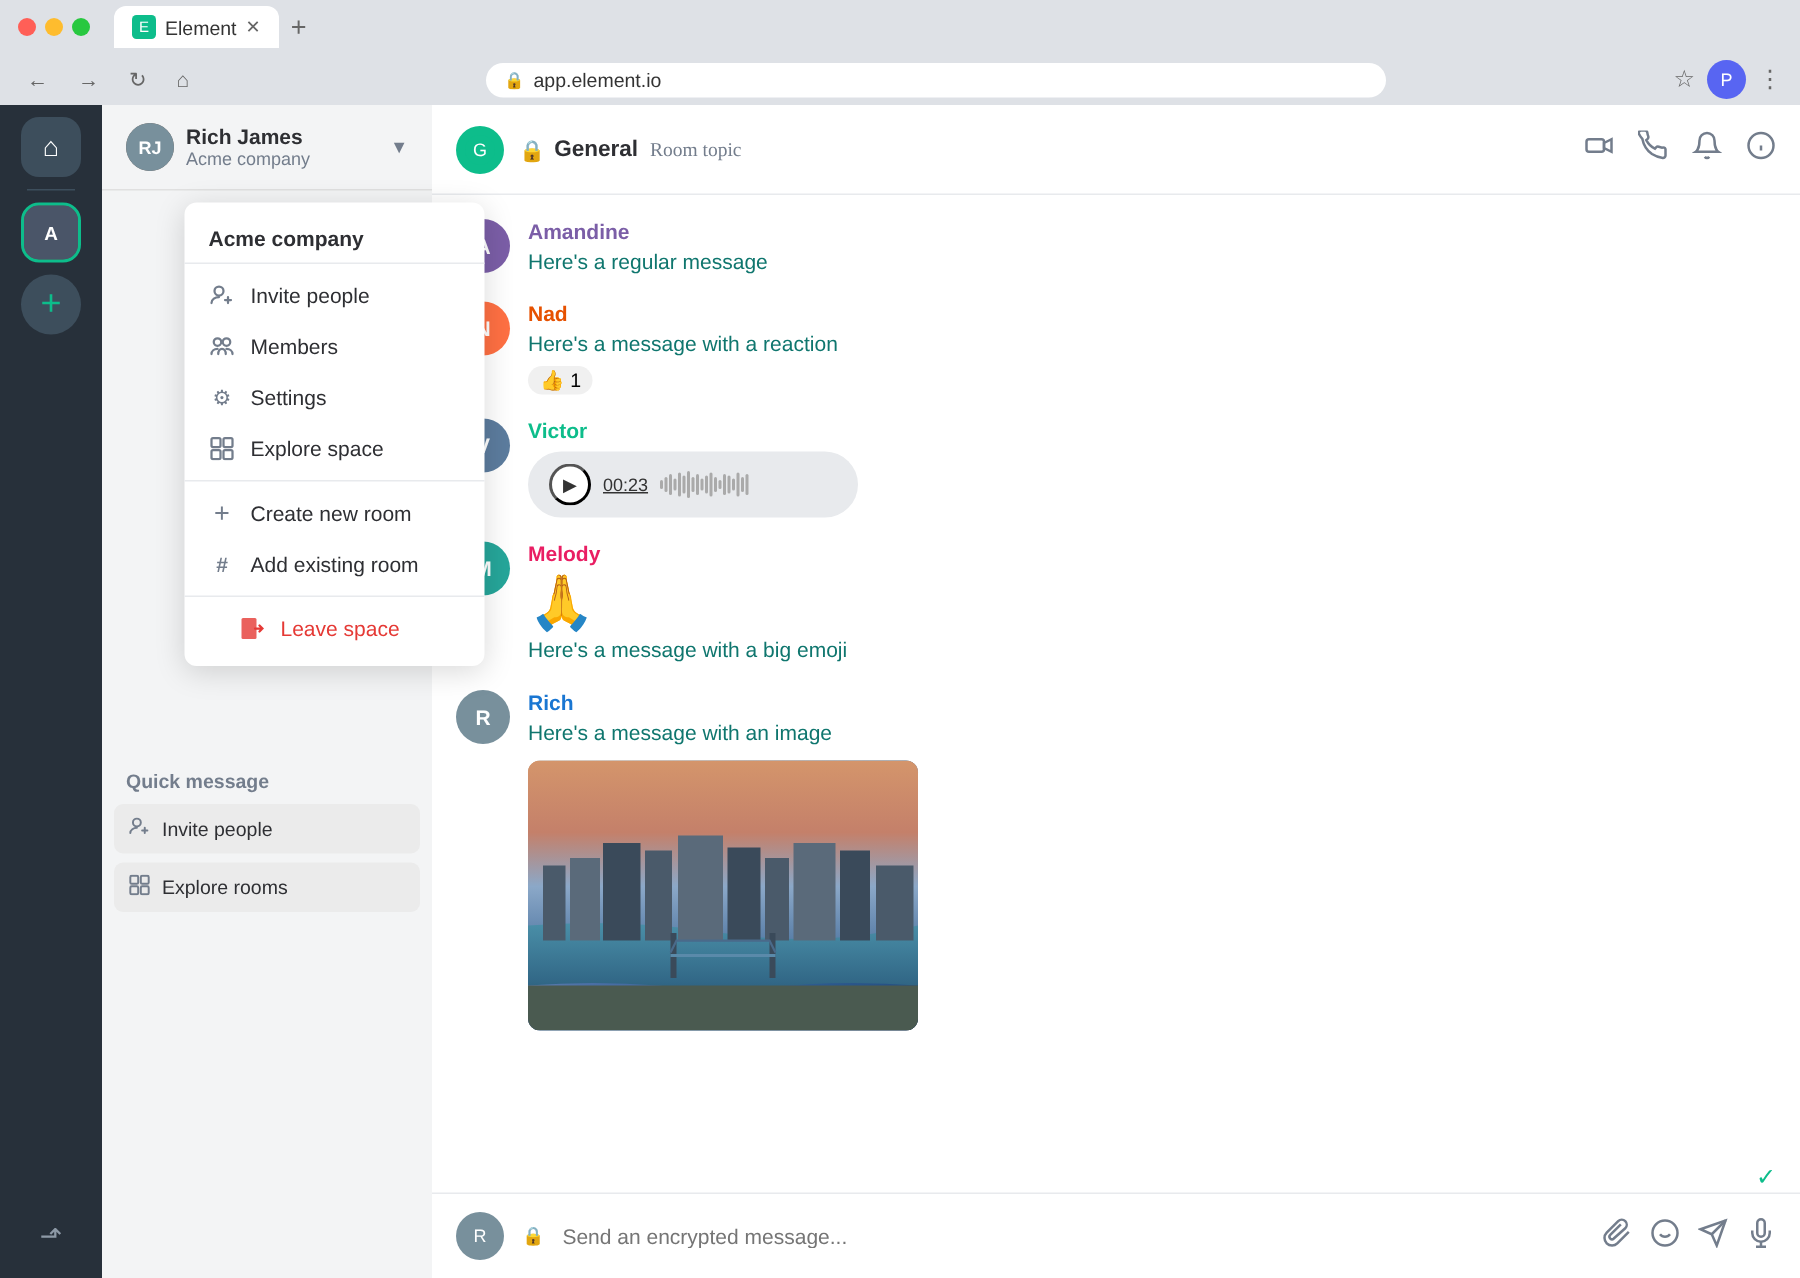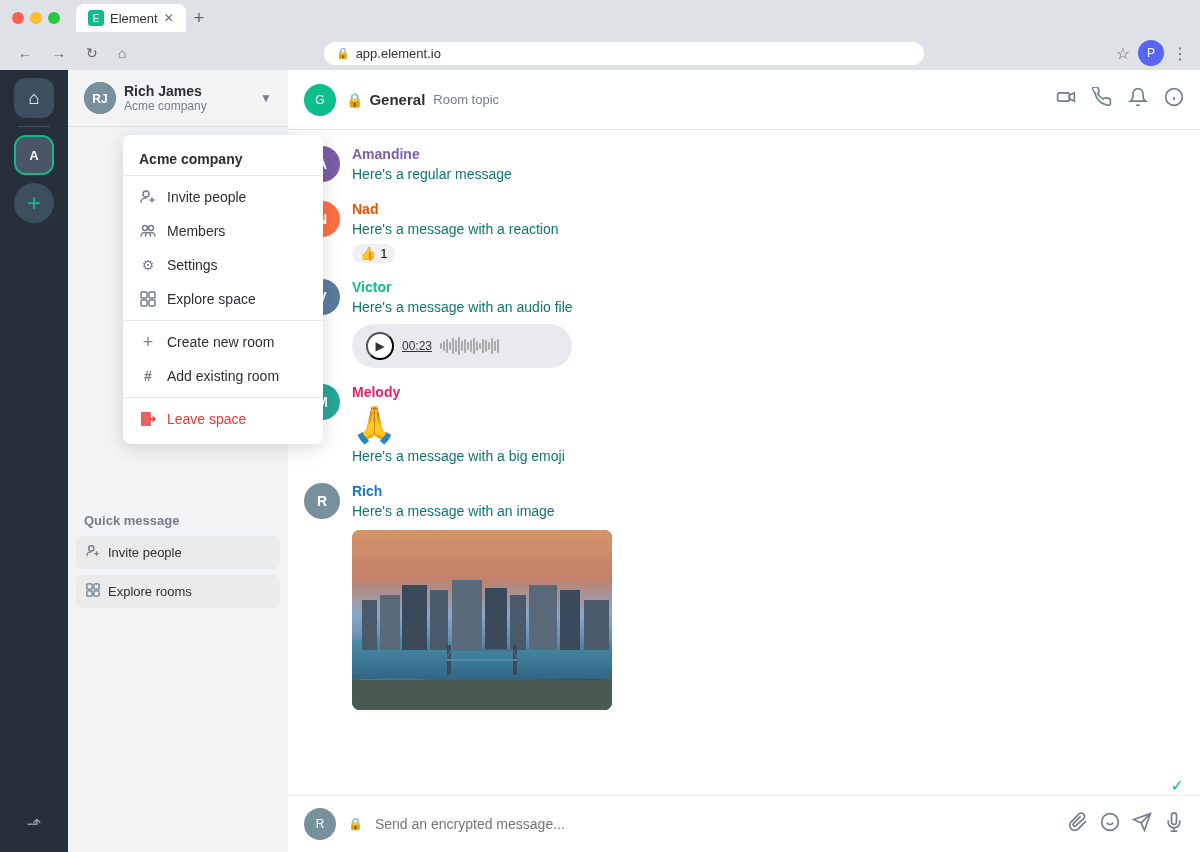--- a/index.html
+++ b/index.html
@@ -47,37 +47,37 @@
     .user-name { font-size: 14px; font-weight: 600; color: #2e2f33; }
     .user-company { font-size: 12px; color: #737d8c; }
     .chevron-icon { color: #737d8c; font-size: 12px; }
 
     
     .dropdown-menu { position: absolute; top: 65px; left: 55px; background: white; border-radius: 8px; box-shadow: 0 4px 20px rgba(0,0,0,0.15); width: 200px; z-index: 100; padding: 8px 0; }
     .dropdown-header { padding: 8px 16px 4px; font-size: 14px; font-weight: 600; color: #2e2f33; }
     .dropdown-divider { height: 1px; background: #e8eaed; margin: 4px 0; }
     .dropdown-item { display: flex; align-items: center; gap: 10px; padding: 8px 16px; cursor: pointer; font-size: 14px; color: #2e2f33; }
     .dropdown-item-icon { width: 18px; height: 18px; display: flex; align-items: center; justify-content: center; color: #737d8c; font-size: 14px; }
-    .dropdown-item-danger { color: #e53935; }
+    .dropdown-item-danger { color: #e53935; margin-left: 20px; }
     .dropdown-item-danger .dropdown-item-icon { color: #e53935; }
 
     
     .quick-actions-section { padding: 16px 8px 8px; }
     .quick-actions-title { font-size: 13px; font-weight: 600; color: #737d8c; padding: 0 8px 8px; }
     .quick-action-btn { display: flex; align-items: center; gap: 8px; padding: 8px 10px; border-radius: 6px; cursor: pointer; font-size: 13px; color: #2e2f33; width: 100%; background: #ebebeb; margin-bottom: 6px; }
     .qa-icon { color: #737d8c; font-size: 14px; }
 
     
     .chat-area { flex: 1; display: flex; flex-direction: column; background: white; }
 
     
     .chat-header { display: flex; align-items: center; padding: 12px 16px; border-bottom: 1px solid #e8eaed; height: 60px; }
     .room-icon { width: 32px; height: 32px; border-radius: 50%; background: #0DBD8B; display: flex; align-items: center; justify-content: center; color: white; font-size: 16px; margin-right: 10px; }
     .room-name { font-size: 15px; font-weight: 600; color: #2e2f33; }
-    .room-topic { font-size: 13px; color: #737d8c; margin-left: 8px; }
+    .room-topic { font-size: 13px; color: #737d8c; margin-left: 8px; font-family: Liberation Serif, serif; }
     .header-actions { margin-left: auto; display: flex; gap: 16px; align-items: center; }
     .header-action-btn { background: none; border: none; cursor: pointer; color: #737d8c; font-size: 18px; }
 
     
     .chat-messages { flex: 1; overflow-y: auto; padding: 16px; display: flex; flex-direction: column; gap: 16px; }
     .message { display: flex; gap: 12px; }
     .msg-content { flex: 1; }
     .msg-sender { font-size: 14px; font-weight: 600; color: #0DBD8B; margin-bottom: 2px; }
     .msg-text { font-size: 14px; color: #0f766e; line-height: 1.5; }
     .msg-reaction { display: inline-flex; align-items: center; gap: 4px; background: #f0f0f0; border-radius: 12px; padding: 2px 8px; font-size: 13px; margin-top: 4px; cursor: pointer; }
@@ -330,21 +330,20 @@
             <span>👍</span>
             <span>1</span>
           </div>
         </div>
       </div>
 
       <div class="message">
         <div class="avatar-circle" style="background:#5c7c9e;">V</div>
         <div class="msg-content">
           <div class="msg-sender" style="color:#0DBD8B;">Victor</div>
-          <div class="msg-text">Here's a message with an audio file</div>
           <div class="audio-player">
             <button class="play-btn">▶</button>
             <span class="audio-time">00:23</span>
             <div class="audio-waveform">
               <div class="waveform-bar" style="height:6px;"></div>
               <div class="waveform-bar" style="height:10px;"></div>
               <div class="waveform-bar" style="height:14px;"></div>
               <div class="waveform-bar" style="height:8px;"></div>
               <div class="waveform-bar" style="height:16px;"></div>
               <div class="waveform-bar" style="height:12px;"></div>

